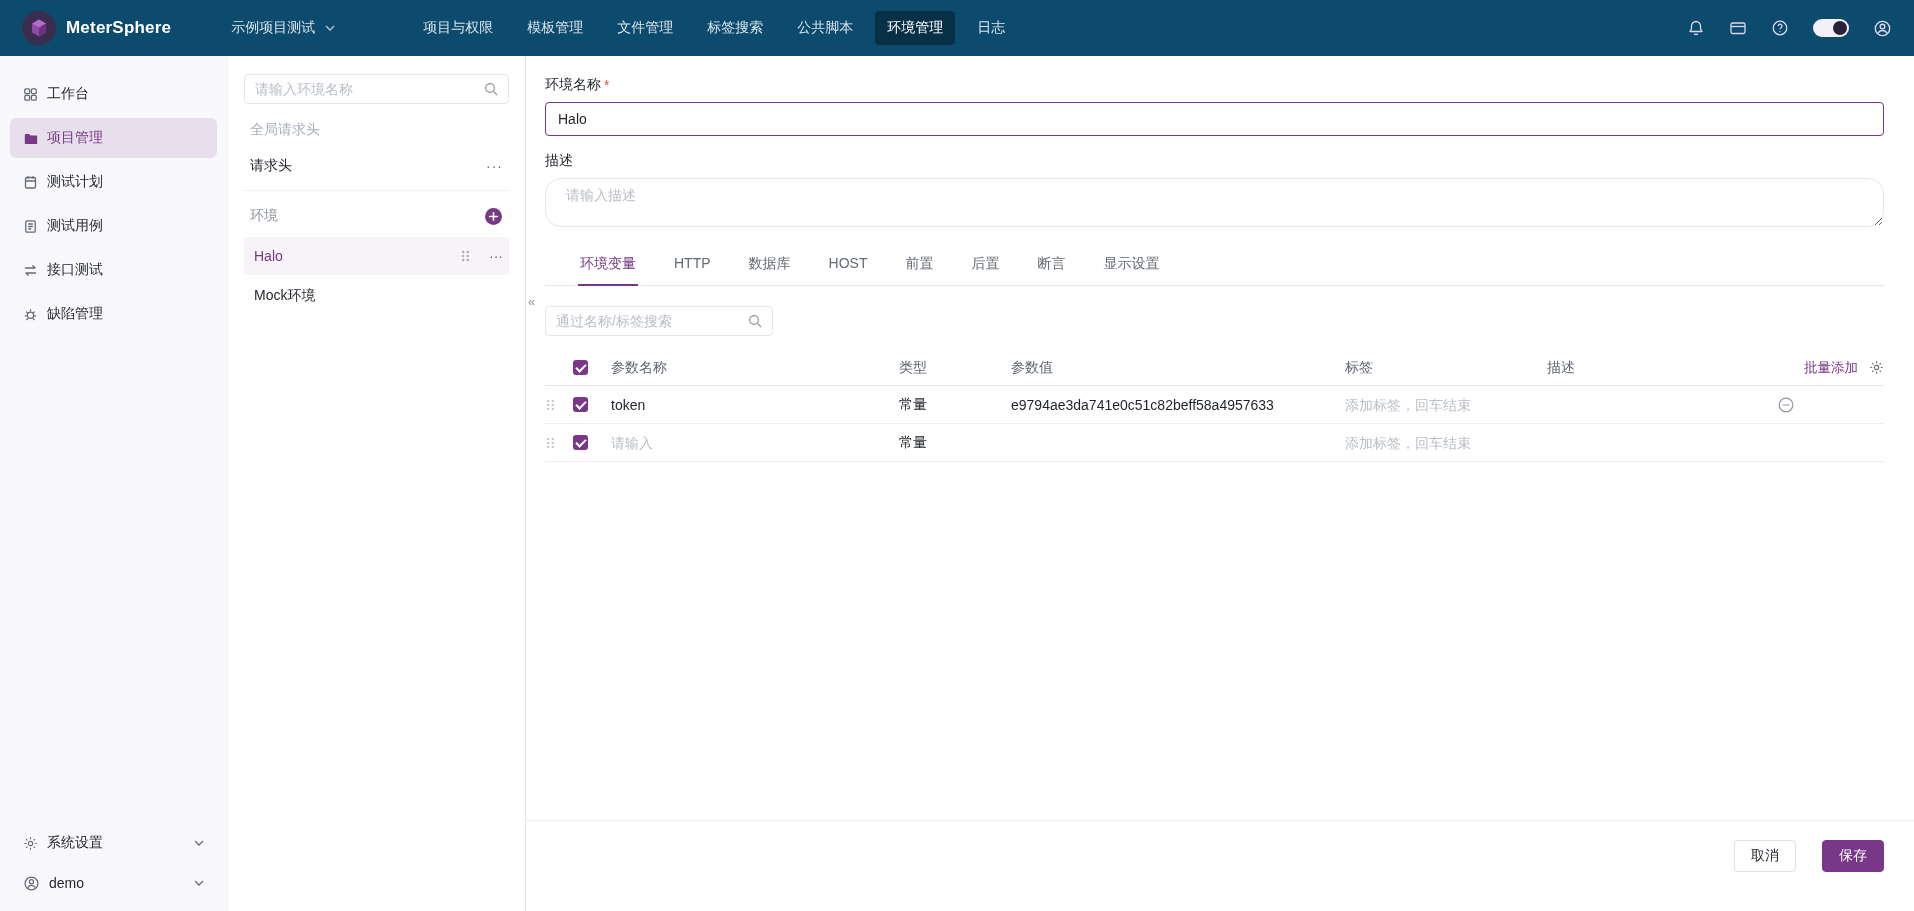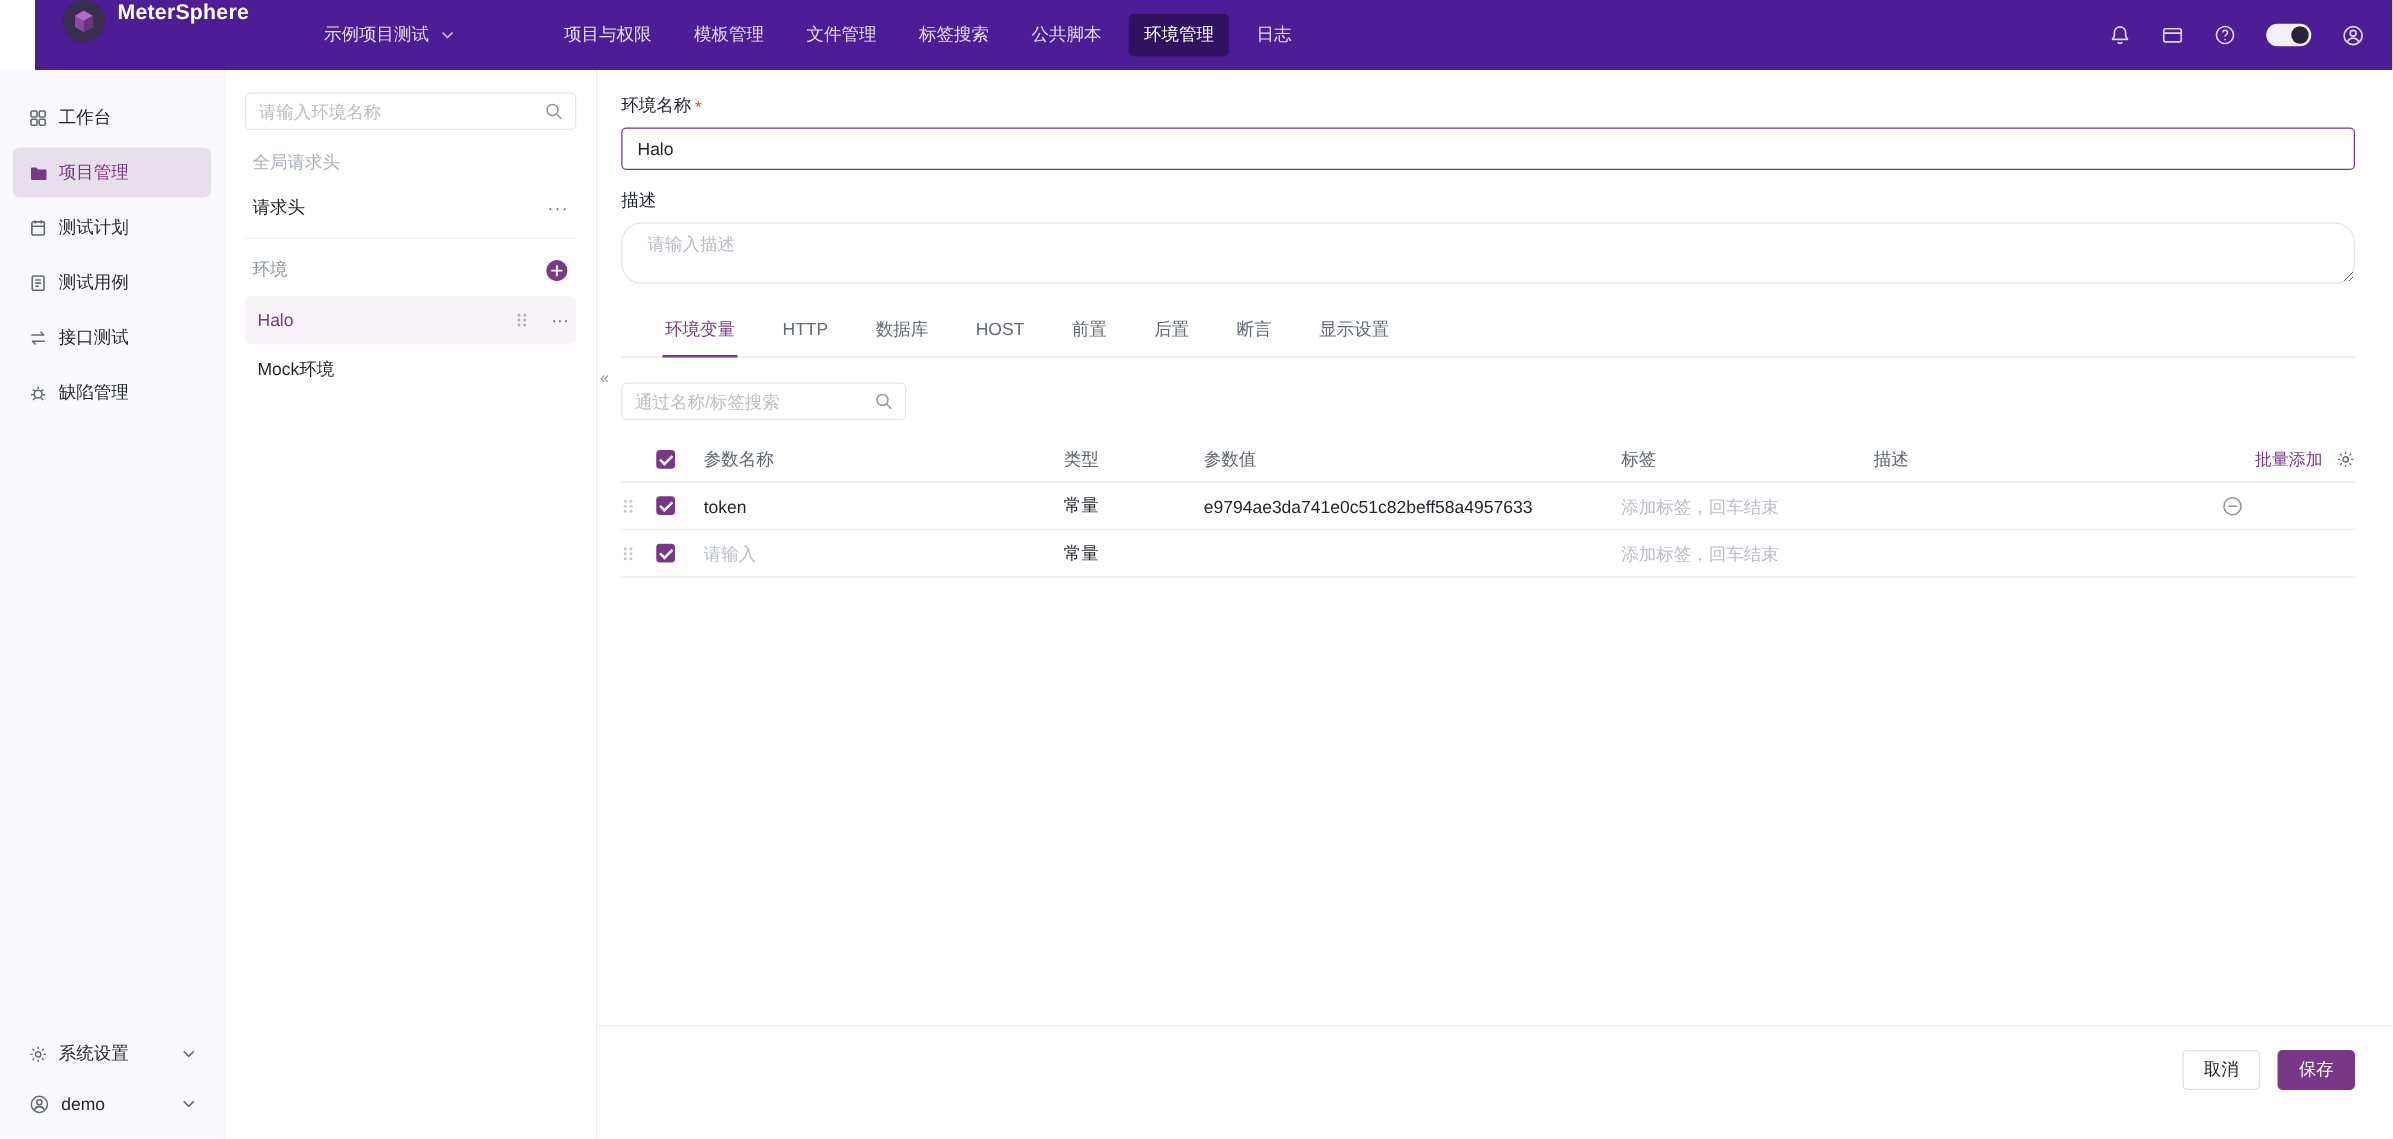--- a/index.html
+++ b/index.html
@@ -1,37 +1,37 @@
 <!DOCTYPE html>
 <html><head>
 <meta charset="utf-8">
 <style>
   * { box-sizing: border-box; margin: 0; padding: 0; }
   html, body { width: 1914px; height: 911px; }
   body { font-family: "Liberation Sans", "DejaVu Sans", sans-serif; font-size: 14px; color: #1f2329; background: #fff; overflow: hidden; }
   .app { width: 1914px; height: 911px; display: flex; flex-direction: column; }
 
   
-  .navbar { height: 56px; flex: 0 0 56px; background: #4c1d95; display: flex; padding: 0 22px; margin-left: 28px; }
+  .navbar { height: 56px; flex: 0 0 56px; background: #0c4a6e; display: flex; align-items: center; padding: 0 22px; }
   .logo { width: 34px; height: 34px; border-radius: 50%; background: #3a2e50; display: flex; align-items: center; justify-content: center; }
   .brand { color: #fff; font-size: 17px; font-weight: 700; margin-left: 10px; letter-spacing: .2px; }
   .project-select { display: flex; align-items: center; gap: 10px; color: rgba(255,255,255,.85); margin-left: 60px; width: 152px; cursor: pointer; }
   .nav-items { display: flex; align-items: center; gap: 10px; margin-left: 28px; }
   .nav-item { color: rgba(255,255,255,.85); padding: 8px 12px; border-radius: 4px; cursor: pointer; white-space: nowrap; }
   .nav-item.active { background: rgba(0,0,0,.35); color: #fff; }
   .nav-icons { margin-left: auto; display: flex; align-items: center; gap: 24px; }
   .nav-icon { display: flex; align-items: center; cursor: pointer; }
   .toggle { width: 36px; height: 18px; border-radius: 9px; background: #f3f0f7; position: relative; cursor: pointer; }
   .toggle::after { content: ""; position: absolute; right: 2px; top: 2px; width: 14px; height: 14px; border-radius: 50%; background: #2b2139; }
 
   
   .body { flex: 1; display: flex; min-height: 0; }
 
   
-  .sidebar { width: 180px; background: #f9f9fd; border-right: 1px solid #eef0f4; position: relative; padding-top: 14px; }
+  .sidebar { width: 228px; background: #f9f9fd; border-right: 1px solid #eef0f4; position: relative; padding-top: 14px; }
   .side-item { height: 40px; margin: 4px 10px; padding: 0 13px; border-radius: 6px; display: flex; align-items: center; gap: 9px; color: #1f2329; cursor: pointer; }
   .side-item .s-ico { color: #646a73; display: flex; }
   .side-item.active { background: rgba(120,56,135,.13); color: #783887; }
   .side-item.active .s-ico { color: #783887; }
   .side-footer { position: absolute; left: 0; right: 0; bottom: 8px; }
   .side-foot-row { height: 40px; display: flex; align-items: center; gap: 9px; padding: 0 23px 0 23px; cursor: pointer; }
   .side-foot-row .chev { margin-left: auto; display: flex; color: #646a73; }
 
   
   .env-panel { width: 298px; background: #fff; border-right: 1px solid #e5e6eb; padding: 18px 16px 0; position: relative; }
@@ -79,21 +79,21 @@
   .col-act { width: 112px; display: flex; align-items: center; }
   .t-header .col-act { justify-content: flex-end; gap: 11px; }
   .t-row .col-act { justify-content: flex-start; padding-left: 6px; }
   .batch-add { color: #783887; font-size: 13.5px; cursor: pointer; white-space: nowrap; }
   .cell-input { border: none; outline: none; background: transparent; font: inherit; color: #1f2329; width: 95%; }
   .cb { width: 15px; height: 15px; border-radius: 3px; background: #783887; position: relative; display: inline-block; cursor: pointer; }
   .cb::after { content: ""; position: absolute; left: 4.6px; top: 1.6px; width: 4px; height: 8px; border: solid #fff; border-width: 0 2px 2px 0; transform: rotate(45deg); }
   .icon-btn { display: flex; align-items: center; cursor: pointer; }
 
   
-  .main-footer { position: absolute; left: 0; right: 0; bottom: 0; height: 91px; background: #fff; border-top: 1px solid #e9eaee; display: flex; justify-content: flex-end; align-items: flex-start; gap: 14px; padding: 19px 30px 0 0; }
+  .main-footer { position: absolute; left: 0; right: 0; bottom: 0; height: 91px; background: #fff; border-top: 1px solid #e9eaee; display: flex; justify-content: flex-end; align-items: flex-start; gap: 26px; padding: 19px 30px 0 0; }
   .btn { height: 32px; padding: 0 16px; border-radius: 4px; font-size: 14px; display: inline-flex; align-items: center; cursor: pointer; font-family: inherit; }
   .btn-cancel { background: #fff; border: 1px solid #dee0e3; color: #1f2329; }
   .btn-save { background: #783887; border: 1px solid #783887; color: #fff; }
 </style>
 </head>
 <body>
 
 <div class="app">
 
   <header class="navbar">

